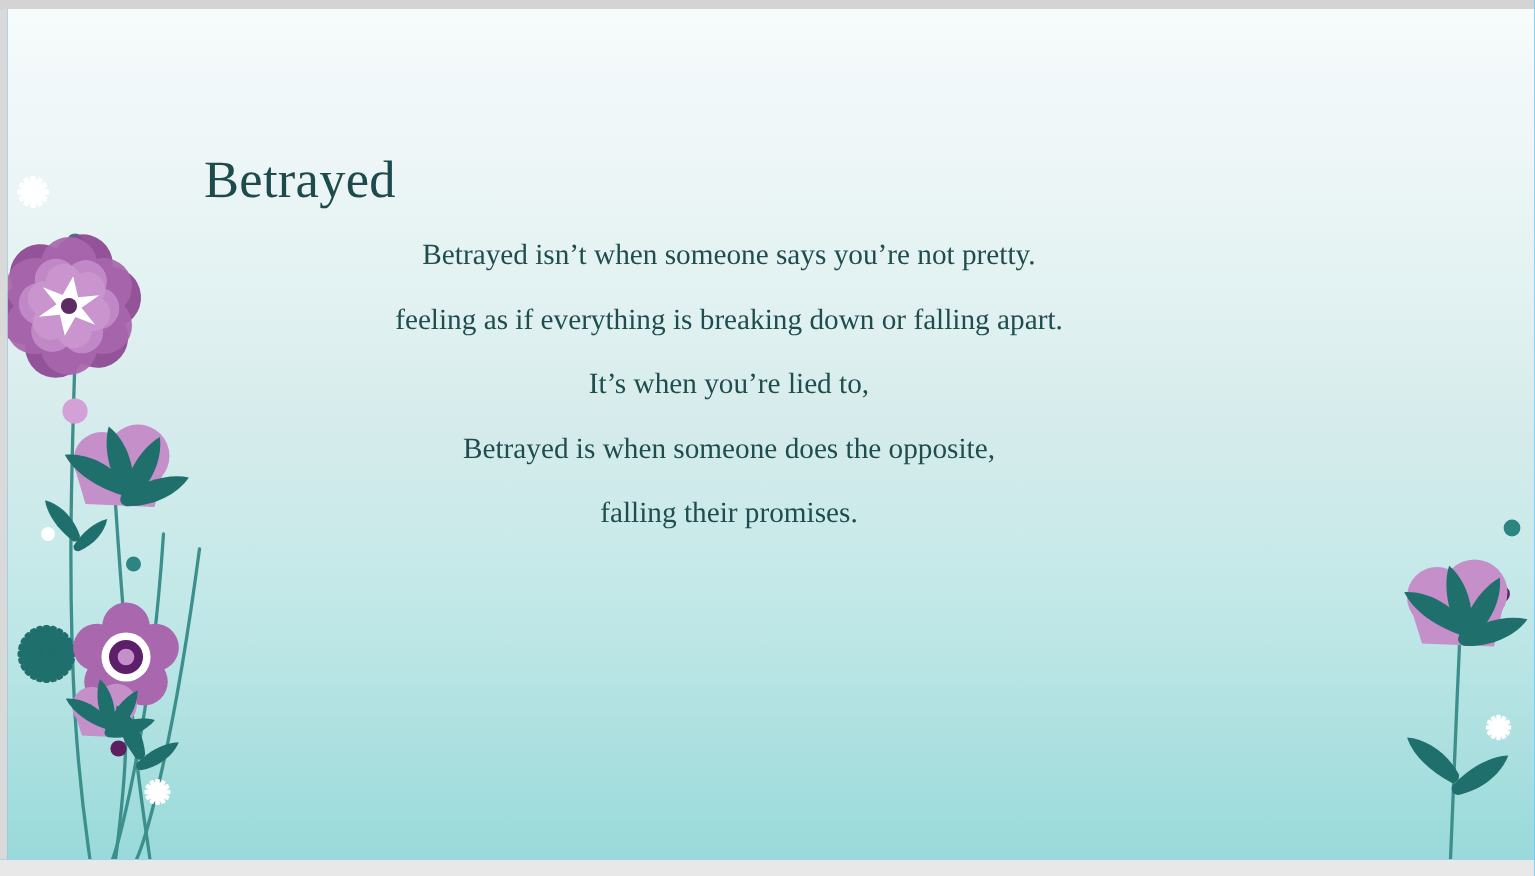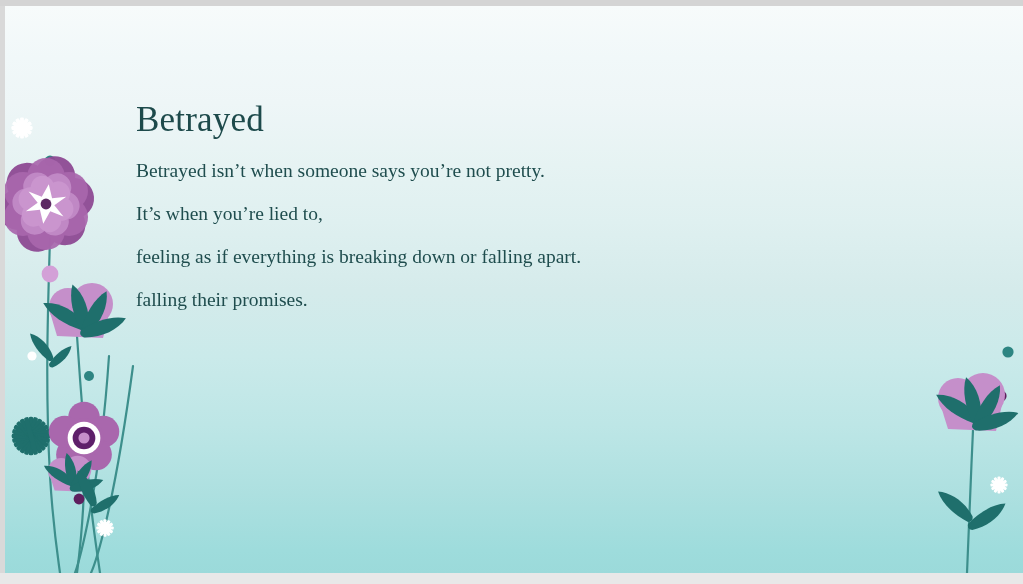--- a/index.html
+++ b/index.html
@@ -92,20 +92,21 @@
     font-size: 35px;
     font-weight: 400;
     letter-spacing: 0.2px;
     color: #1d4a4b;
     line-height: 1.05;
   }
   .poem-lines {
     margin: 0;
     padding: 0;
     list-style: none;
+    text-align: center;
   }
   .poem-line {
     font-family: "Liberation Serif", "DejaVu Serif", serif;
     font-size: 19.5px;
     font-weight: 400;
     color: #1f4d4e;
     line-height: 1.0;
     margin: 0 0 23.5px 0;
     white-space: nowrap;
   }
@@ -358,20 +359,21 @@
             </g>
         </g>
       </g>
     </svg>
 
     <div class="text-block">
       <h1 class="poem-title">Betrayed</h1>
 
       <div class="poem-lines">
         <p class="poem-line">Betrayed isn’t when someone says you’re not pretty.</p>
+        <p class="poem-line">feeling as if everything is breaking down or falling apart.</p>
         <p class="poem-line">It’s when you’re lied to,</p>
-        <p class="poem-line">feeling as if everything is breaking down or falling apart.</p>
+        <p class="poem-line">Betrayed is when someone does the opposite,</p>
         <p class="poem-line">falling their promises.</p>
       </div>
     </div>
 
   </div>
 </div>
 
 </body></html>

